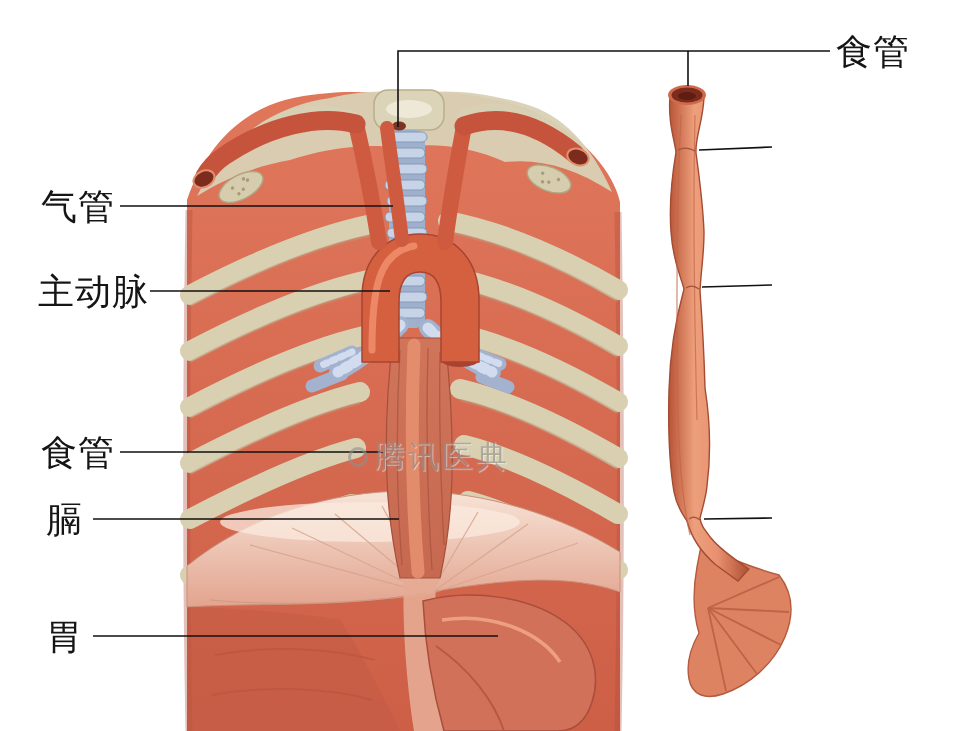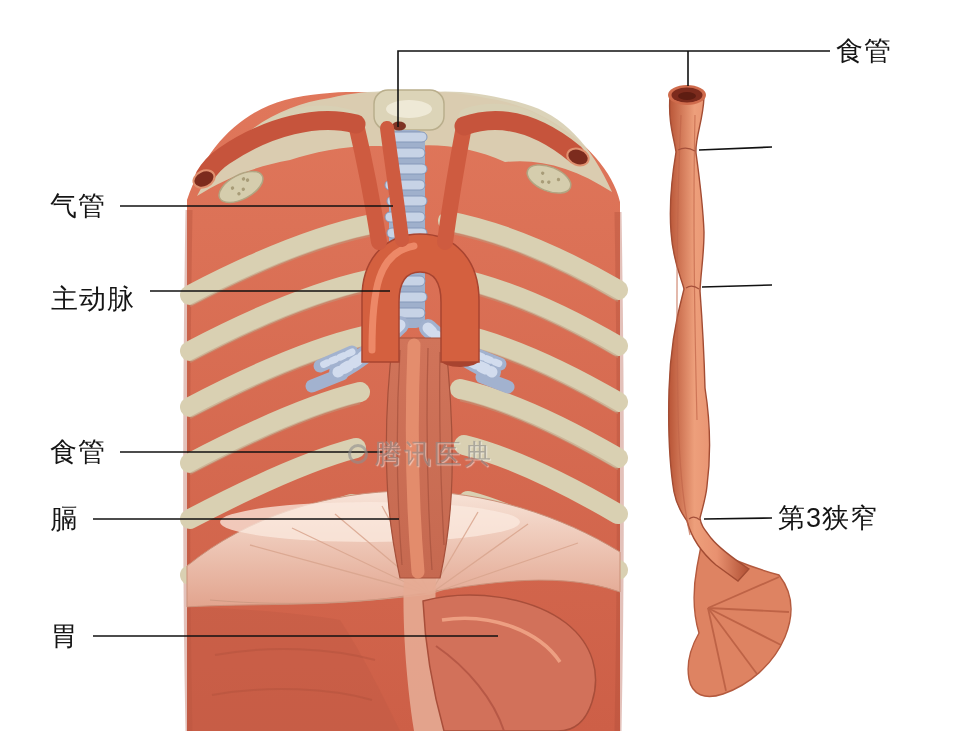--- a/index.html
+++ b/index.html
@@ -2,27 +2,27 @@
 <html><head>
 <meta charset="utf-8">
 <style>
   html,body{margin:0;padding:0;background:#fff;}
   .stage{
     position:relative;width:960px;height:731px;background:#ffffff;
     font-family:"Liberation Sans","DejaVu Sans",sans-serif;overflow:hidden;
   }
   .art{position:absolute;left:0;top:0;z-index:1;}
   .label{
-    position:absolute;z-index:2;color:#151515;font-size:27px;line-height:31px;
+    position:absolute;z-index:2;color:#151515;font-size:36px;line-height:31px;
     font-weight:500;letter-spacing:1px;white-space:nowrap;
   }
   .label.right-align{text-align:center;}
   .watermark{
     position:absolute;left:348px;top:436px;z-index:3;display:flex;align-items:center;gap:6px;
-    color:#8f8f8f;opacity:.6;font-size:27px;letter-spacing:3px;
+    color:#8f8f8f;opacity:.6;font-size:31px;letter-spacing:3px;
     text-shadow:1px 1px 1px rgba(255,255,255,.85);user-select:none;
   }
   .wm-ring{
     width:20px;height:20px;border:3px solid #8f8f8f;border-radius:50%;
     box-sizing:border-box;flex:0 0 auto;
   }
 </style>
 </head>
 <body>
 
@@ -231,25 +231,24 @@
       <path d="M93,519 L399,519"></path>
       <path d="M93,636 L498,636"></path>
       <path d="M398,127 L398,51 L830,51 M688,51 L688,86"></path>
       <path d="M699,150 L772,147"></path>
       <path d="M702,287 L772,285"></path>
       <path d="M704,519 L772,518"></path>
     </g>
   </svg>
 
   <div class="label right-align" style="left:38px;top:191px;width:80px;">气管</div>
-  <div class="label right-align" style="left:38px;top:284px;width:110px;">主动脉</div>
+  <div class="label right-align" style="left:38px;top:276px;width:110px;">主动脉</div>
   <div class="label right-align" style="left:38px;top:437px;width:80px;">食管</div>
   <div class="label right-align" style="left:38px;top:504px;width:53px;">膈</div>
   <div class="label right-align" style="left:38px;top:621px;width:53px;">胃</div>
 
   <div class="label" style="left:836px;top:36px;">食管</div>
-  <div class="label" style="left:778px;top:503px;">第3狭窄</div>
 
   <div class="watermark">
     <span class="wm-ring"></span>
     <span>腾讯医典</span>
   </div>
 </div>
 
 </body></html>

